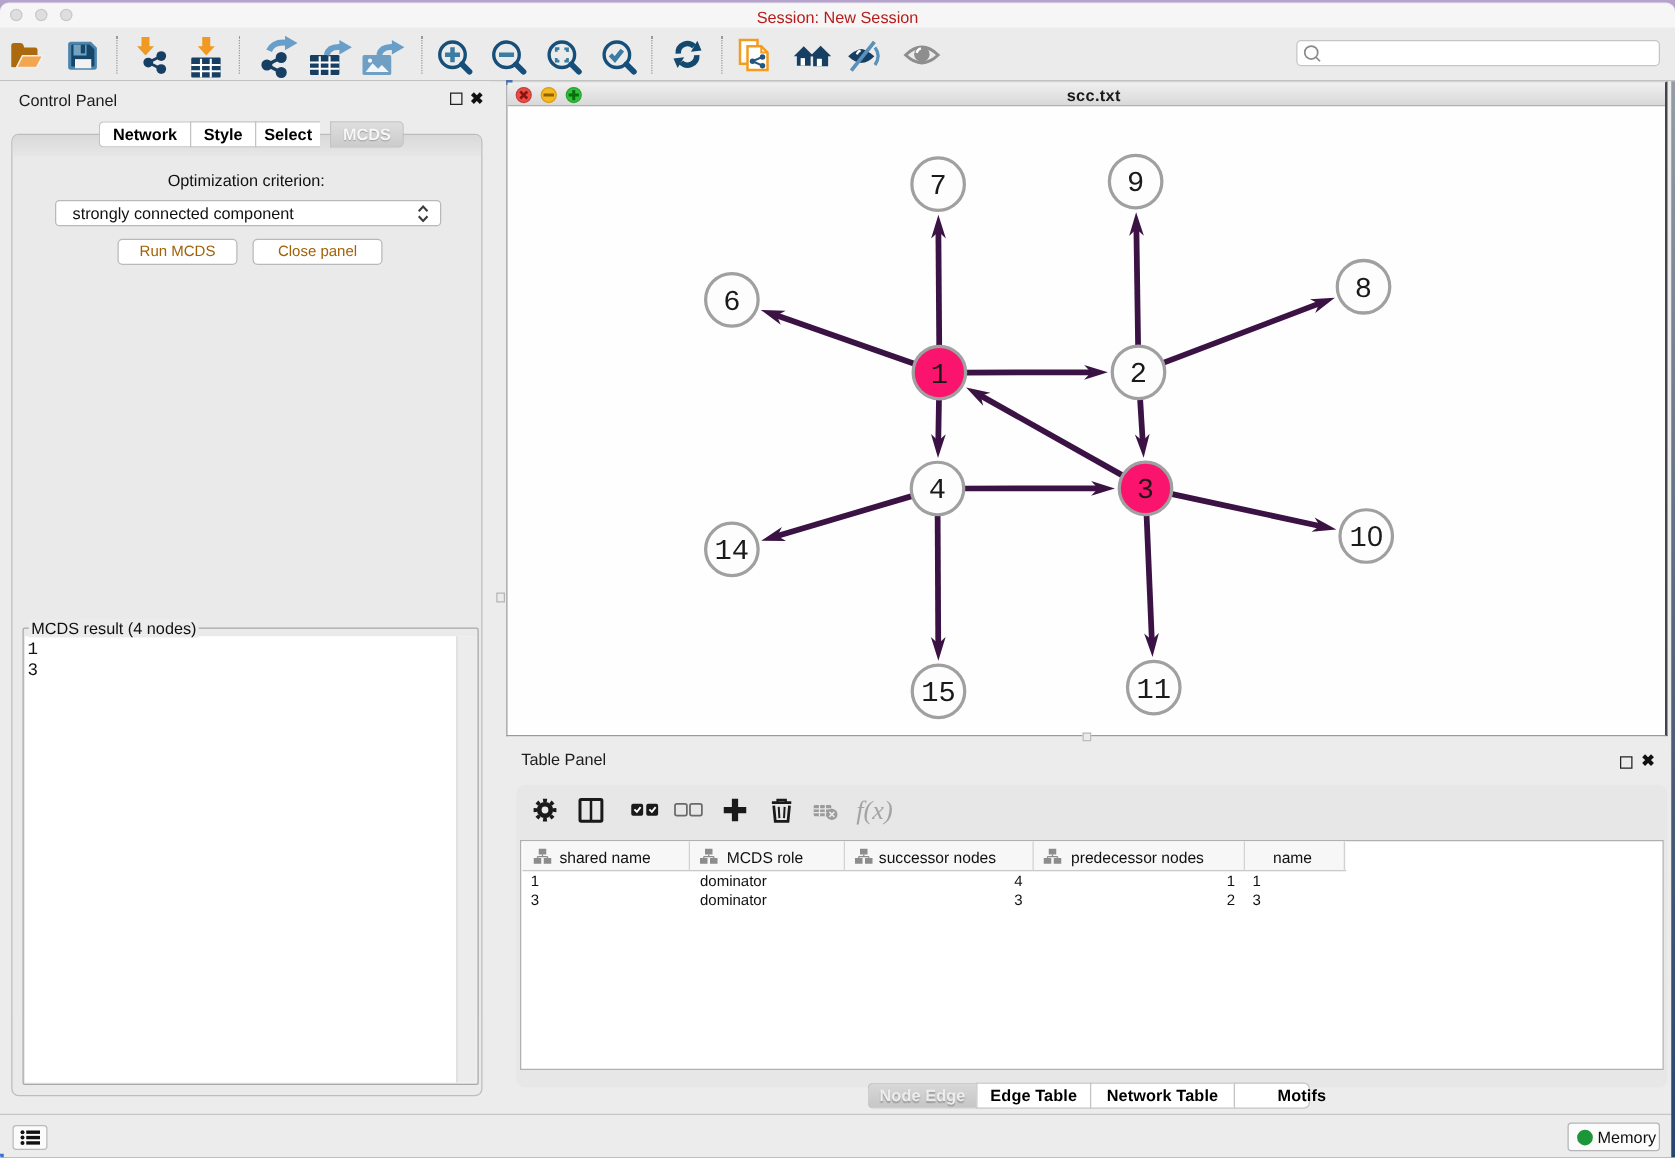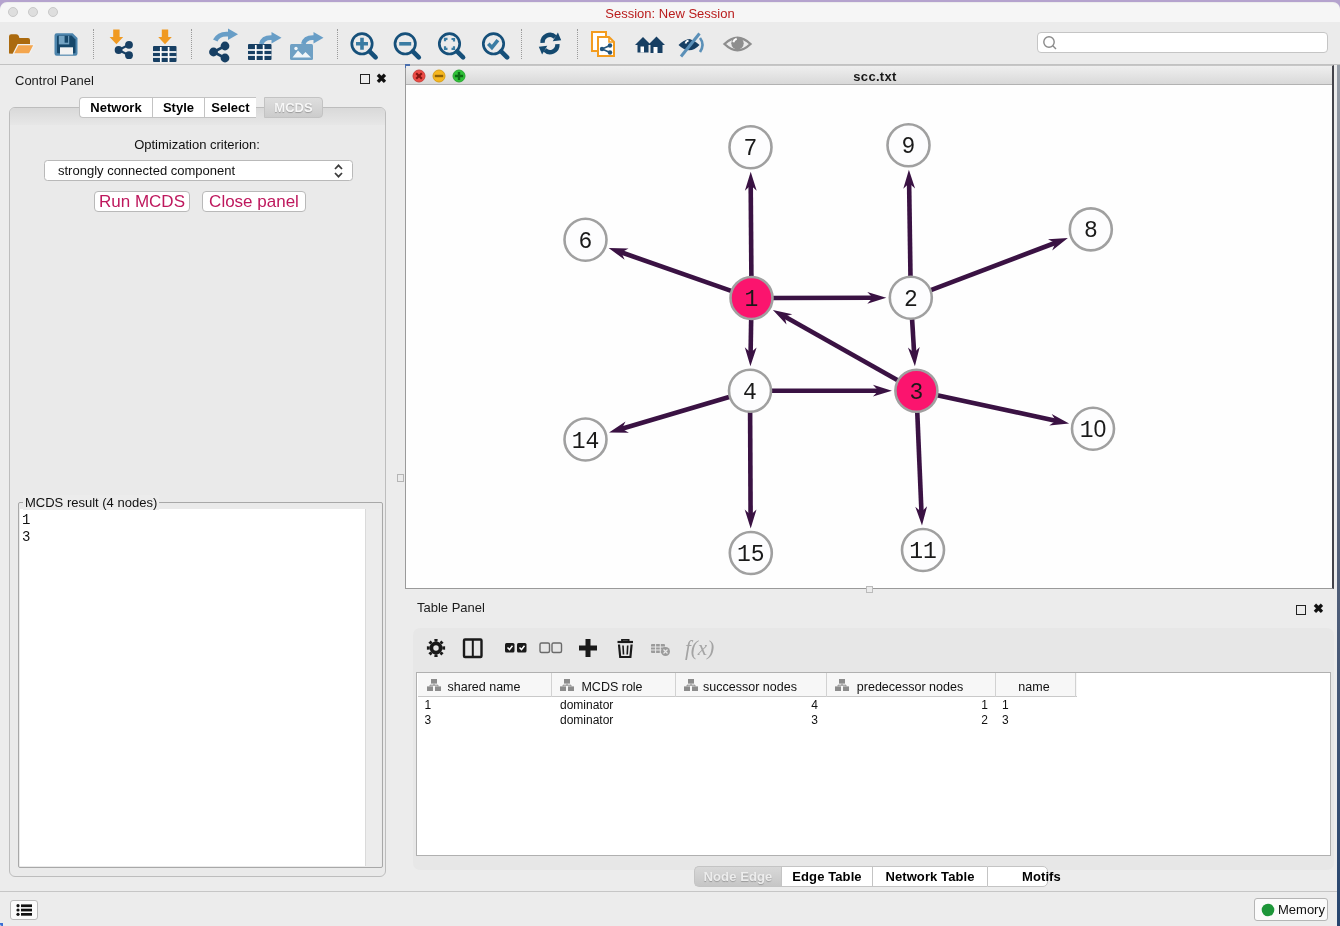--- a/index.html
+++ b/index.html
@@ -29,21 +29,21 @@
 .tab { position:absolute; top:32px; height:21px; background:#fff; border:1px solid #c3c3c3;
   border-right:none; font-size:13px; font-weight:bold; color:#000; text-align:center; line-height:19px; z-index:3; }
 #cbox { position:absolute; left:9px; top:42px; width:377px; height:770px;
   border:1px solid #bdbdbd; border-radius:6px; background:#eaeaea; z-index:1; overflow:hidden; }
 #optlabel { z-index:2; position:absolute; left:0; top:72px; width:394px; text-align:center;
   font-size:13px; color:#111; }
 #selectbox { z-index:2; position:absolute; left:44px; top:95px; width:309px; height:21px;
   background:#fff; border:1px solid #b9b9b9; border-radius:3.5px;
   font-size:13px; color:#111; line-height:19px; padding-left:13px; }
 .btn { z-index:2; position:absolute; top:126px; height:21px; background:#fff; border:1px solid #b9b9b9;
-  border-radius:4px; font-size:17px; color:#be185d; text-align:center; line-height:19px; }
+  border-radius:4px; font-size:12px; color:#a16207; text-align:center; line-height:19px; }
 #groupbox { z-index:2; position:absolute; left:18px; top:437px; width:365px; height:366px;
   border:1px solid #a8a8a8; border-radius:2px; }
 #grouplabel { position:absolute; left:4px; top:-8px; background:#ececec; padding:0 2px;
   font-size:13px; color:#111; }
 #resultarea { position:absolute; left:1px; top:6px; width:361px; height:357px; background:#fff;
   font-family:"Liberation Mono", monospace; font-size:14px; color:#111; line-height:17px; padding:3px 0 0 2px; }
 #resscroll { position:absolute; right:1px; top:6px; width:16px; height:357px;
   background:#ececec; border-left:1px solid #dadada; }
 
 #netwin { position:absolute; left:405px; top:65px; width:929px; height:524px;

